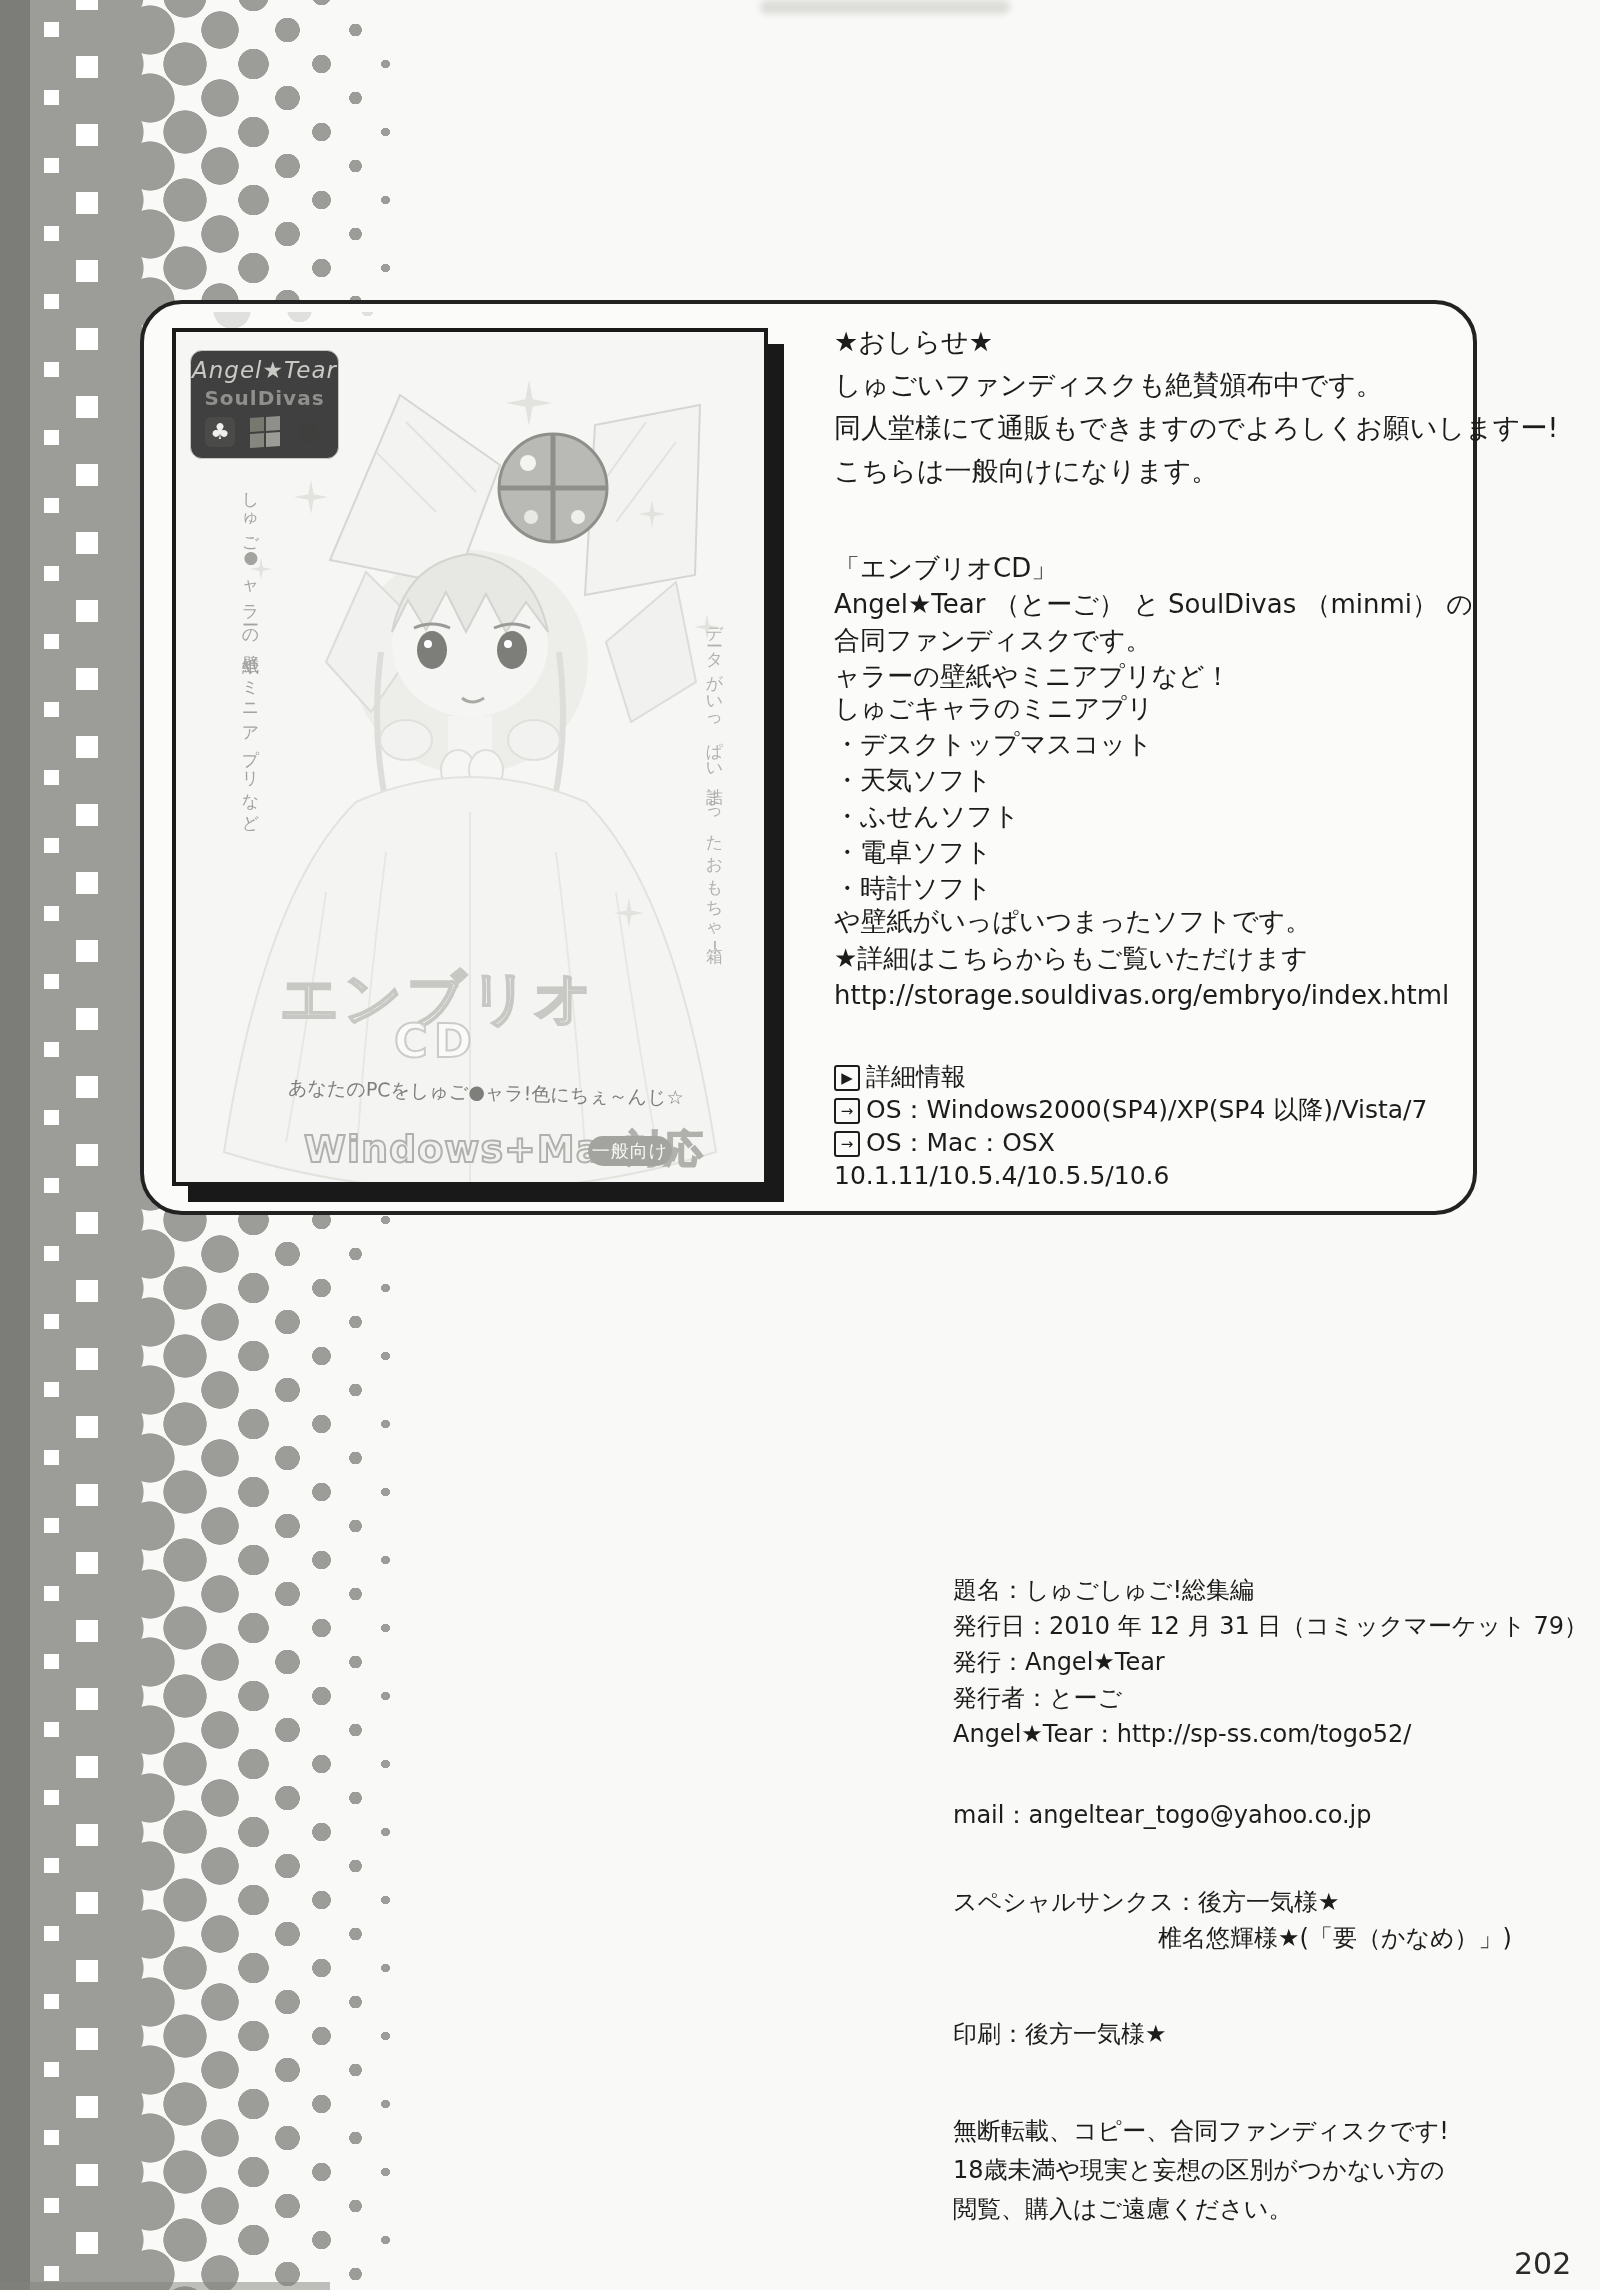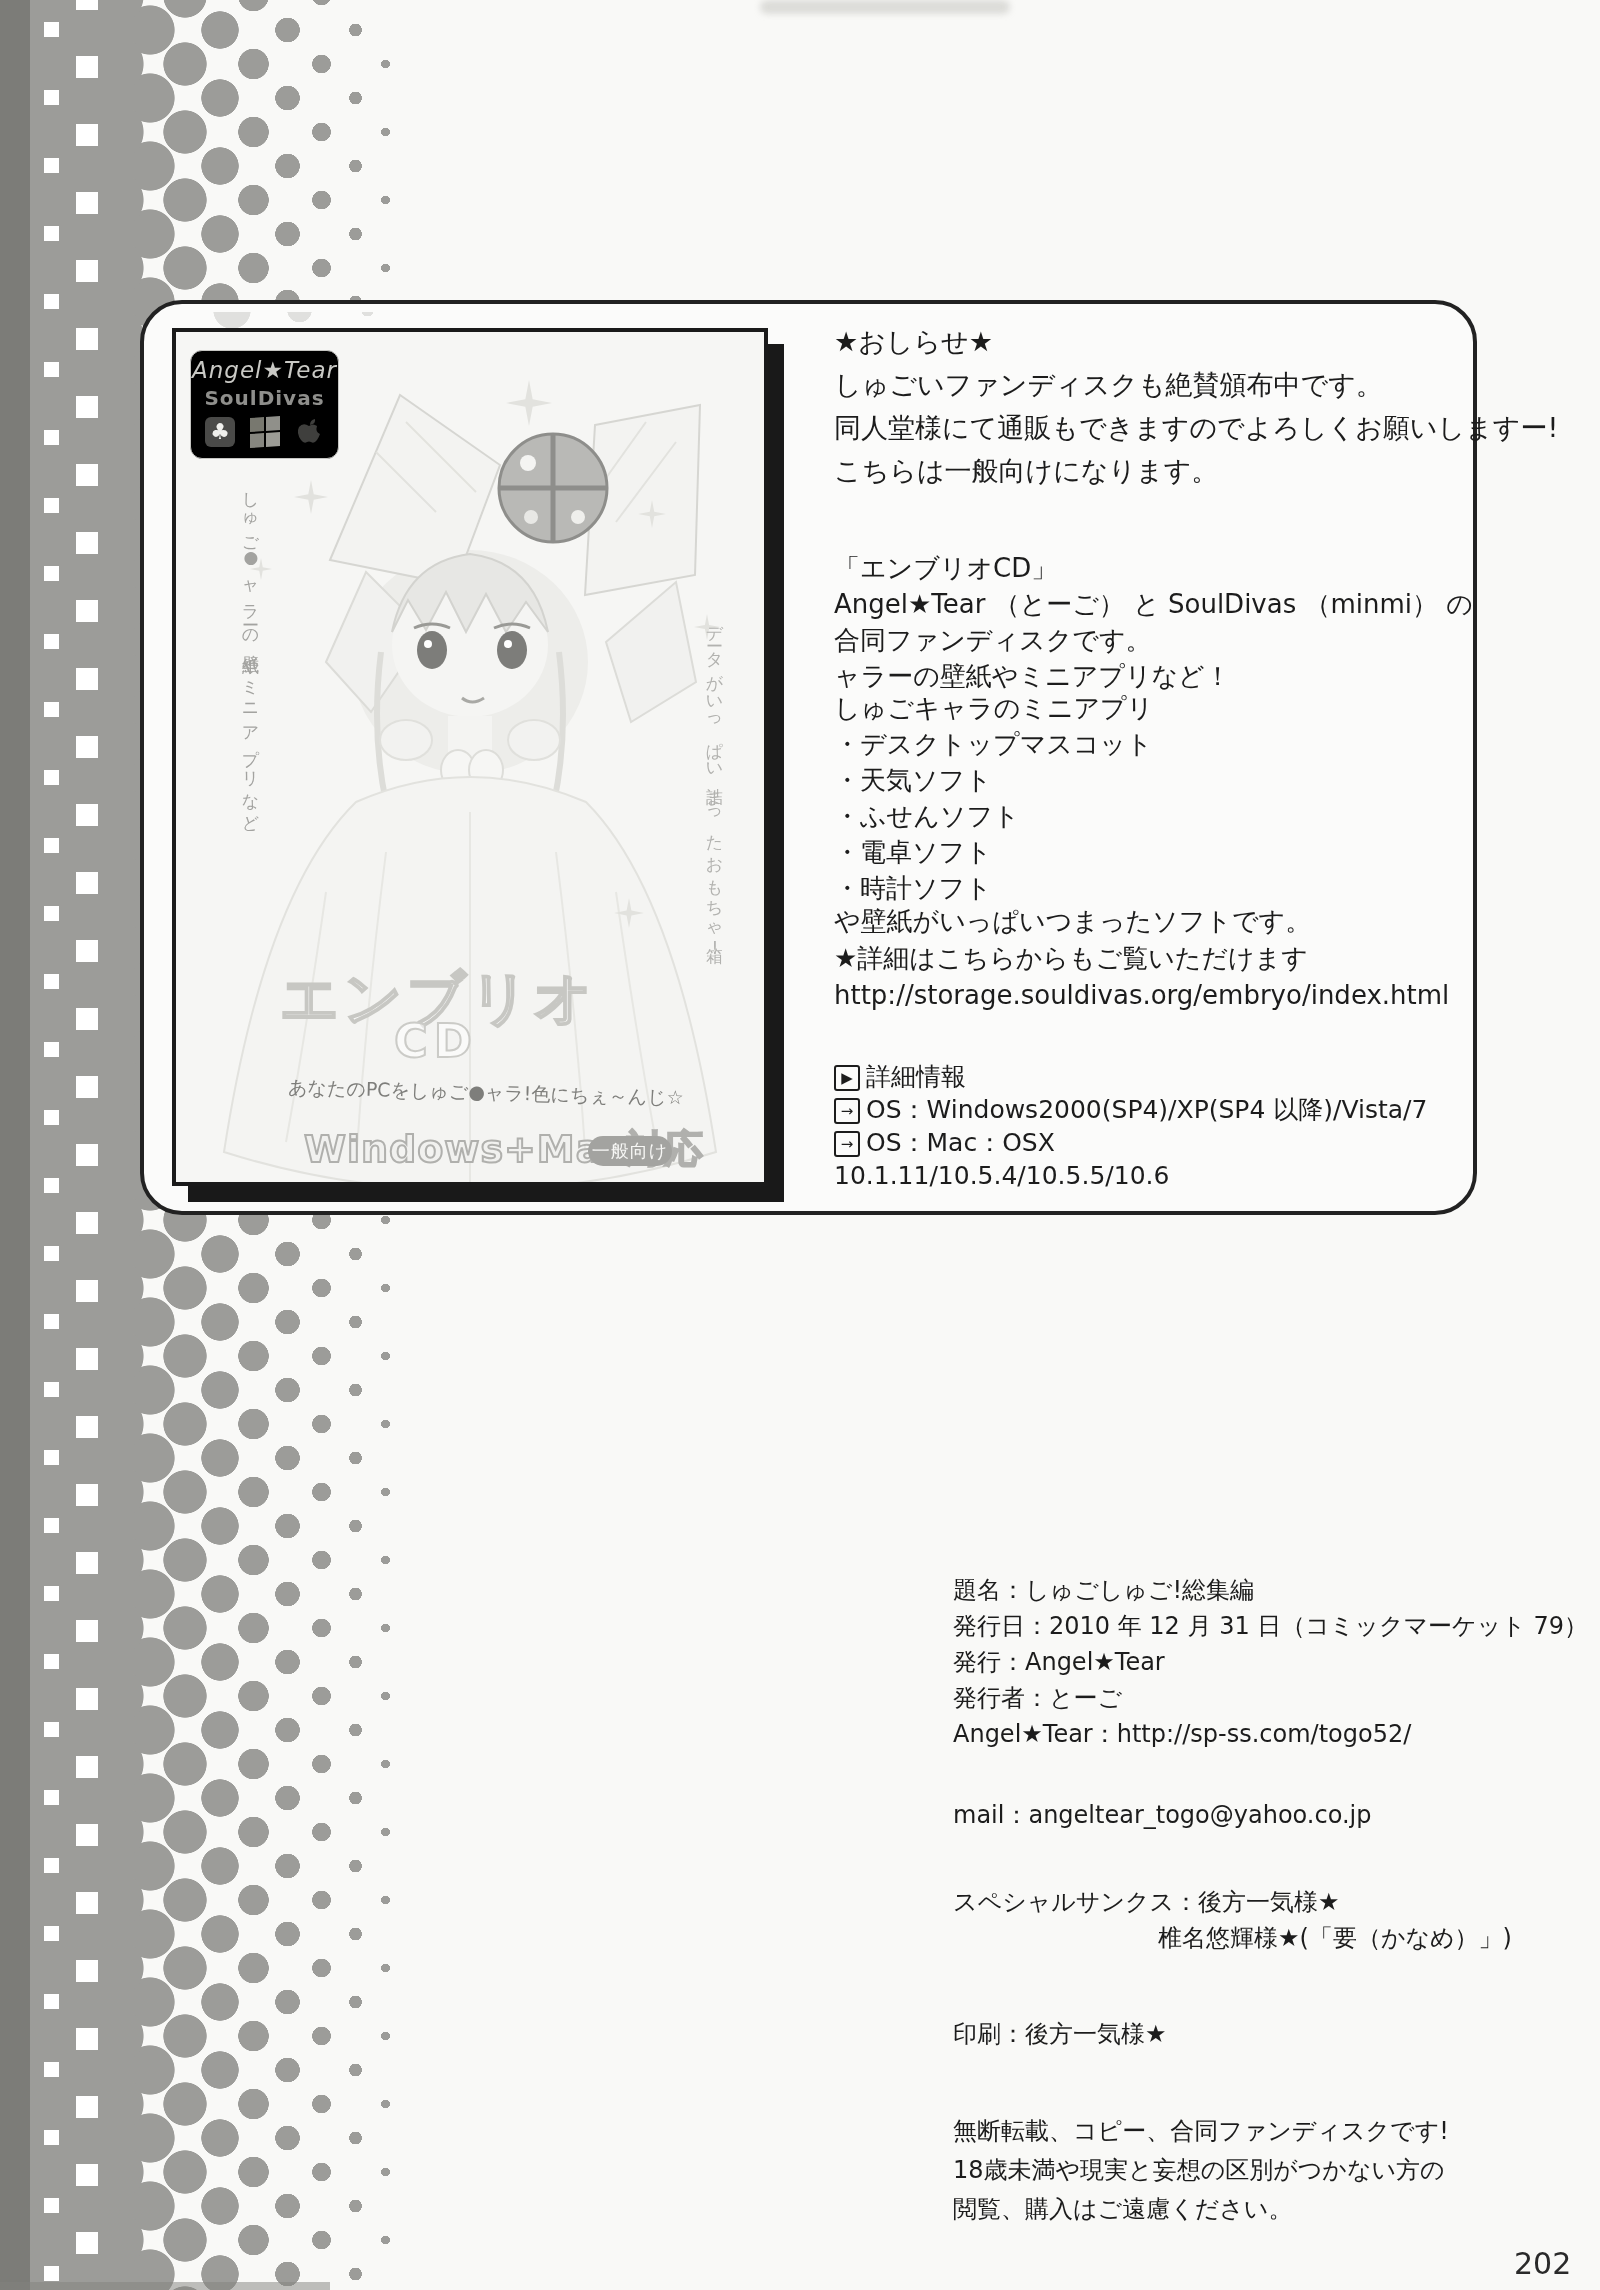--- a/index.html
+++ b/index.html
@@ -56,21 +56,21 @@
     background:#fbfbfa;border:4px solid #222;border-radius:42px;
   }
   
   .cover-shadow{position:absolute;left:44px;top:40px;width:596px;height:858px;background:#191919;}
   .cover{
     position:absolute;left:28px;top:24px;width:588px;height:850px;
     border:4px solid #1a1a1a;background:#f6f6f4;overflow:hidden;
   }
   .logo-badge{
     position:absolute;left:14px;top:18px;width:147px;height:107px;
-    background:#000000;border:1px solid #c6c6c3;border-radius:12px;text-align:center;
+    background:#404040;border:1px solid #c6c6c3;border-radius:12px;text-align:center;
   }
   .logo-angel{font-size:23px;font-style:italic;color:#c9c9c5;line-height:30px;margin-top:4px;letter-spacing:1px;}
   .logo-soul{font-size:20px;font-weight:bold;color:#8f8f8c;line-height:26px;letter-spacing:1px;}
   .logo-icons{display:flex;justify-content:space-between;padding:6px 14px 0 14px;}
   .app-icon{width:30px;height:30px;border-radius:6px;background:#4a4a48;color:#efefec;
     font-size:22px;line-height:30px;text-align:center;}
   .win-icon{width:30px;height:30px;display:grid;grid-template-columns:14px 14px;grid-template-rows:14px 14px;gap:2px;transform:skewY(-4deg);}
   .win-icon span{background:#78786f;}
   .win-icon span:nth-child(2){background:#90908a;}
   .win-icon span:nth-child(3){background:#86867f;}

